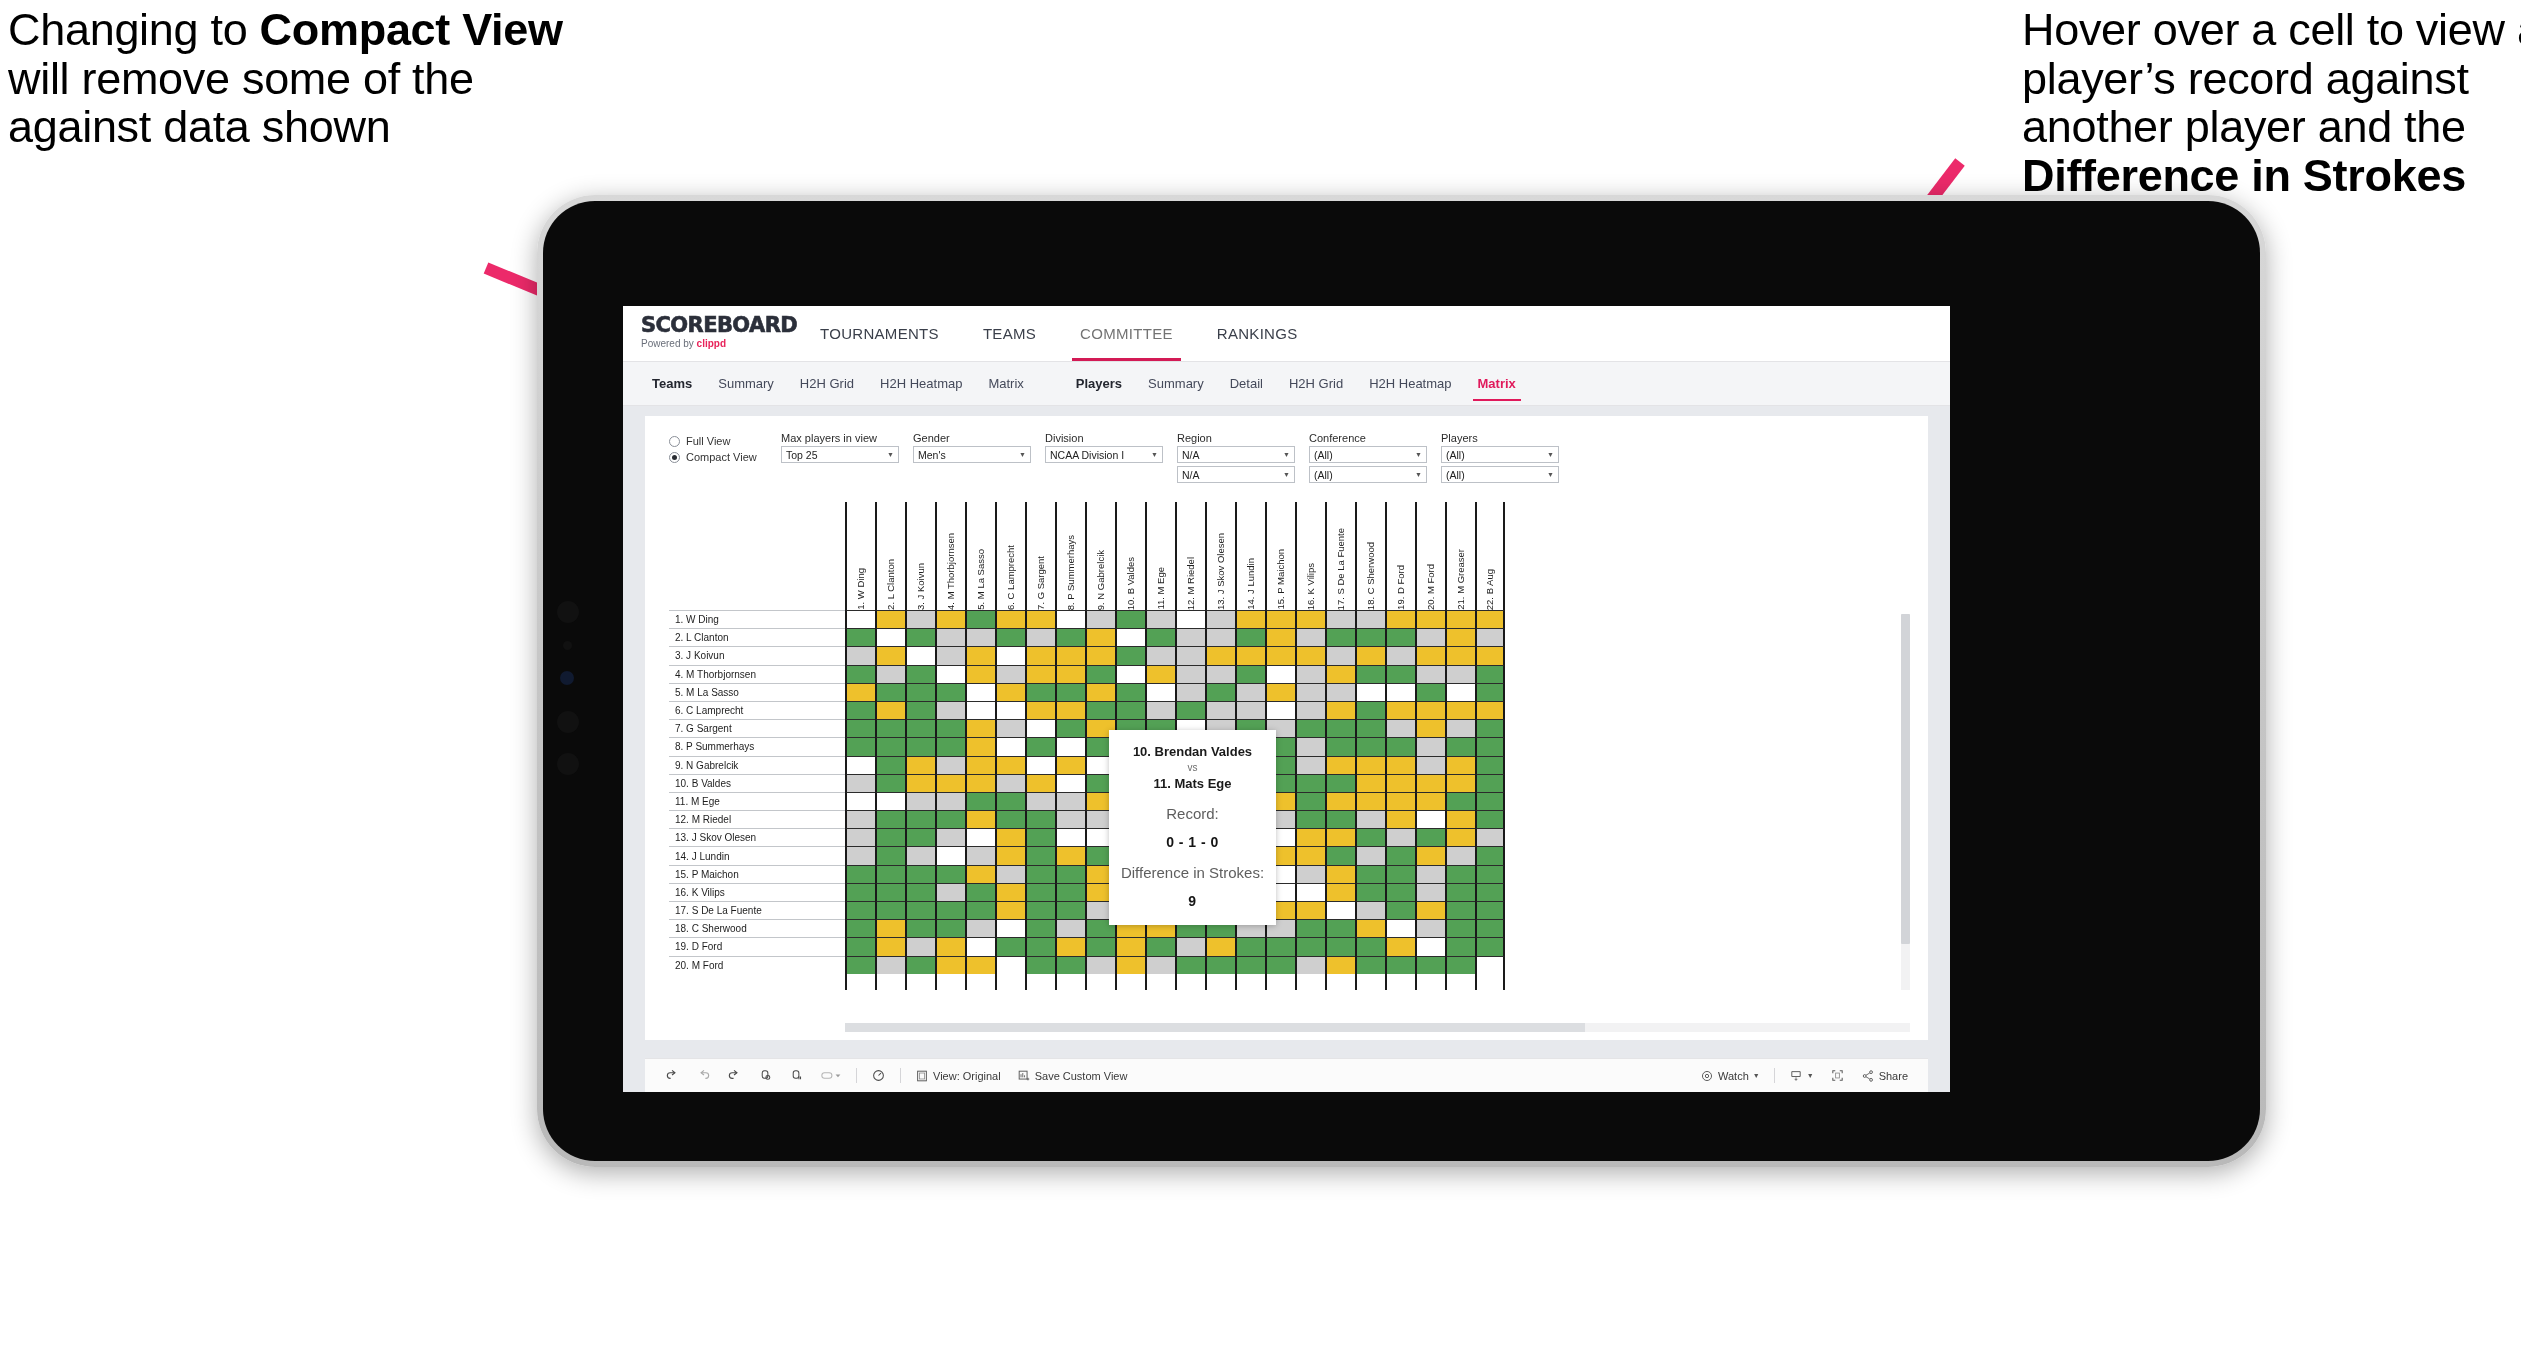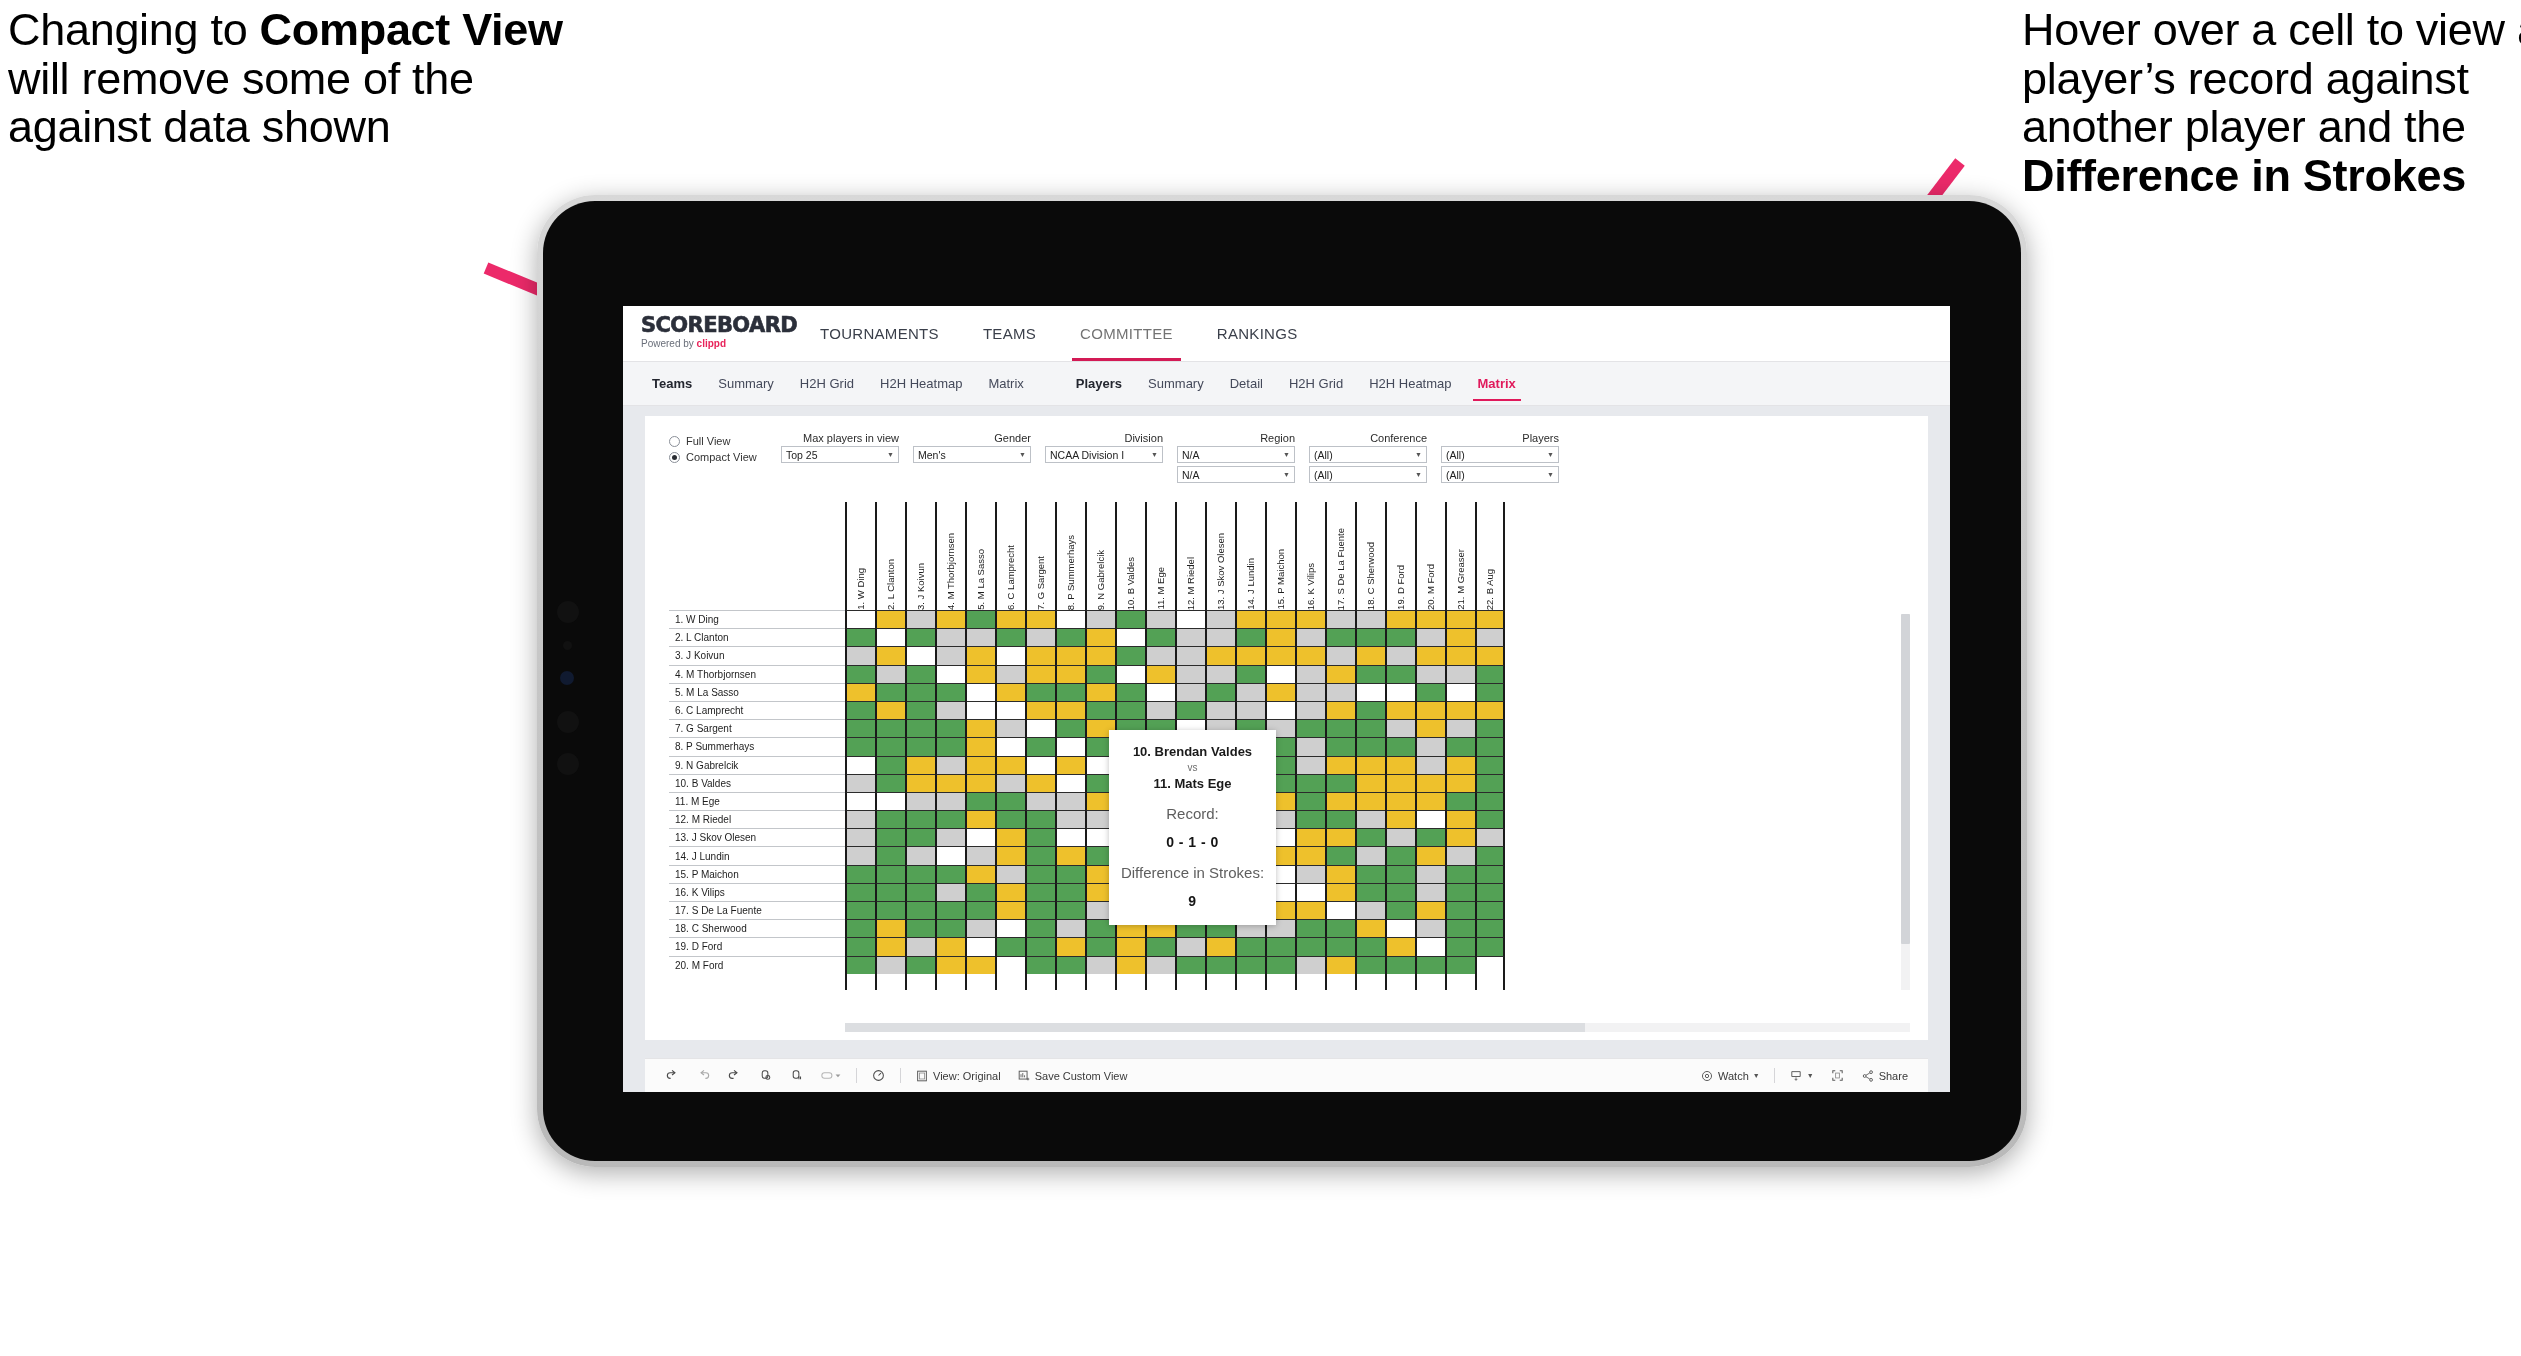--- a/index.html
+++ b/index.html
@@ -23,21 +23,21 @@
   #annot-left  { left: 8px;   top: 6px;  width: 560px; }
   #annot-right { left: 2022px; top: 6px; width: 520px; }
 
   
   .arrow { position: absolute; pointer-events: none; }
 
   
   #tablet {
     position: absolute;
     left: 537px; top: 195px;
-    width: 1490px; height: 972px;
+    width: 1729px; height: 972px;
     background: linear-gradient(180deg,#d8d8d8 0%,#c6c6c6 50%,#b9b9b9 100%);
     border-radius: 58px;
     box-shadow: 0 6px 26px rgba(0,0,0,.32);
     padding: 6px;
   }
   #tablet-screen {
     width: 100%; height: 100%;
     background: #0a0a0a;
     border-radius: 52px;
     position: relative;
@@ -126,21 +126,21 @@
     background: #fff;
     height: 624px;
     padding: 10px 0 0 0;
     overflow: hidden;
   }
 
   
   #filters {
     display: flex; align-items: flex-start;
     padding: 6px 0 4px 24px;
-    font-size: 11px; color: #333; text-align: right;
+    font-size: 11px; color: #333;
   }
   .radio-col { width: 112px; padding-top: 3px; }
   .radio-row { display: flex; align-items: center; gap: 6px; margin-bottom: 4px; }
   .radio {
     width: 11px; height: 11px; border-radius: 50%;
     border: 1px solid #8a8f98; background: #fff;
     display: inline-block; position: relative; flex: none;
   }
   .radio.on::after {
     content: ""; position: absolute; left: 2px; top: 2px;

